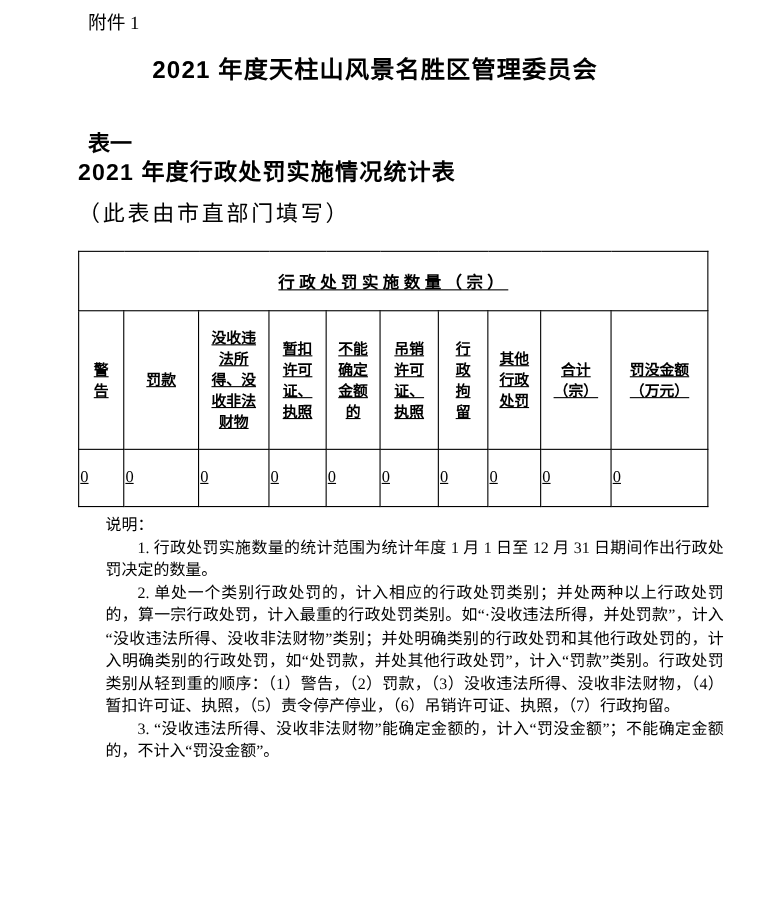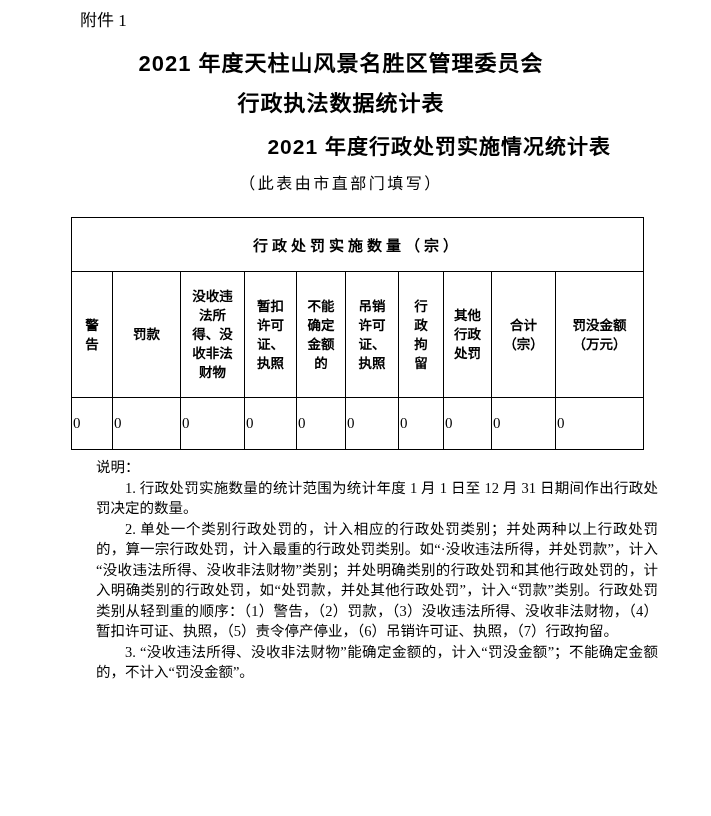--- a/index.html
+++ b/index.html
@@ -46,41 +46,42 @@
     font-size:20px;
     line-height:24px;
     margin:42px 0 0 9px;
   }
   .table-title{
     font-family:"Liberation Sans","DejaVu Sans",sans-serif;
     font-weight:bold;
     font-size:21px;
     line-height:25px;
     letter-spacing:1px;
-    text-align:right;
-    margin-top:17px;
+    text-align:left;
+    margin-top:2px;
   }
   .fill-note{
-    font-size:16px;
+    font-size:20px;
     line-height:20px;
     letter-spacing:2.5px;
-    text-align:center;
+    text-align:left;
     margin-top:15px;
   }
   table.penalty-table{
     border-collapse:collapse;
     table-layout:fixed;
     width:572px;
     margin-top:23px;
   }
   .penalty-table th,
   .penalty-table td{
     border:1px solid var(--border);
     vertical-align:middle;
     color:var(--text);
+    text-decoration:underline;
   }
   .span-header-cell{
     height:54px;
     font-size:15px;
     font-weight:bold;
     letter-spacing:4px;
   }
   .col-header-cell{
     height:126px;
     font-size:13.5px;
@@ -111,22 +112,22 @@
 </style>
 </head>
 <body>
 
 <div class="page">
 
   <div class="attachment-label">附件 1</div>
 
   <div class="doc-title">2021 年度天柱山风景名胜区管理委员会</div>
 
-  <div class="doc-title second">行政执法数据统计表</div>
 
+  <div class="table-label">表一</div>
 
   <div class="table-title">2021 年度行政处罚实施情况统计表</div>
 
   <div class="fill-note">（此表由市直部门填写）</div>
 
   <table class="penalty-table">
     <colgroup>
       <col style="width:41px">
       <col style="width:68px">
       <col style="width:64px">

